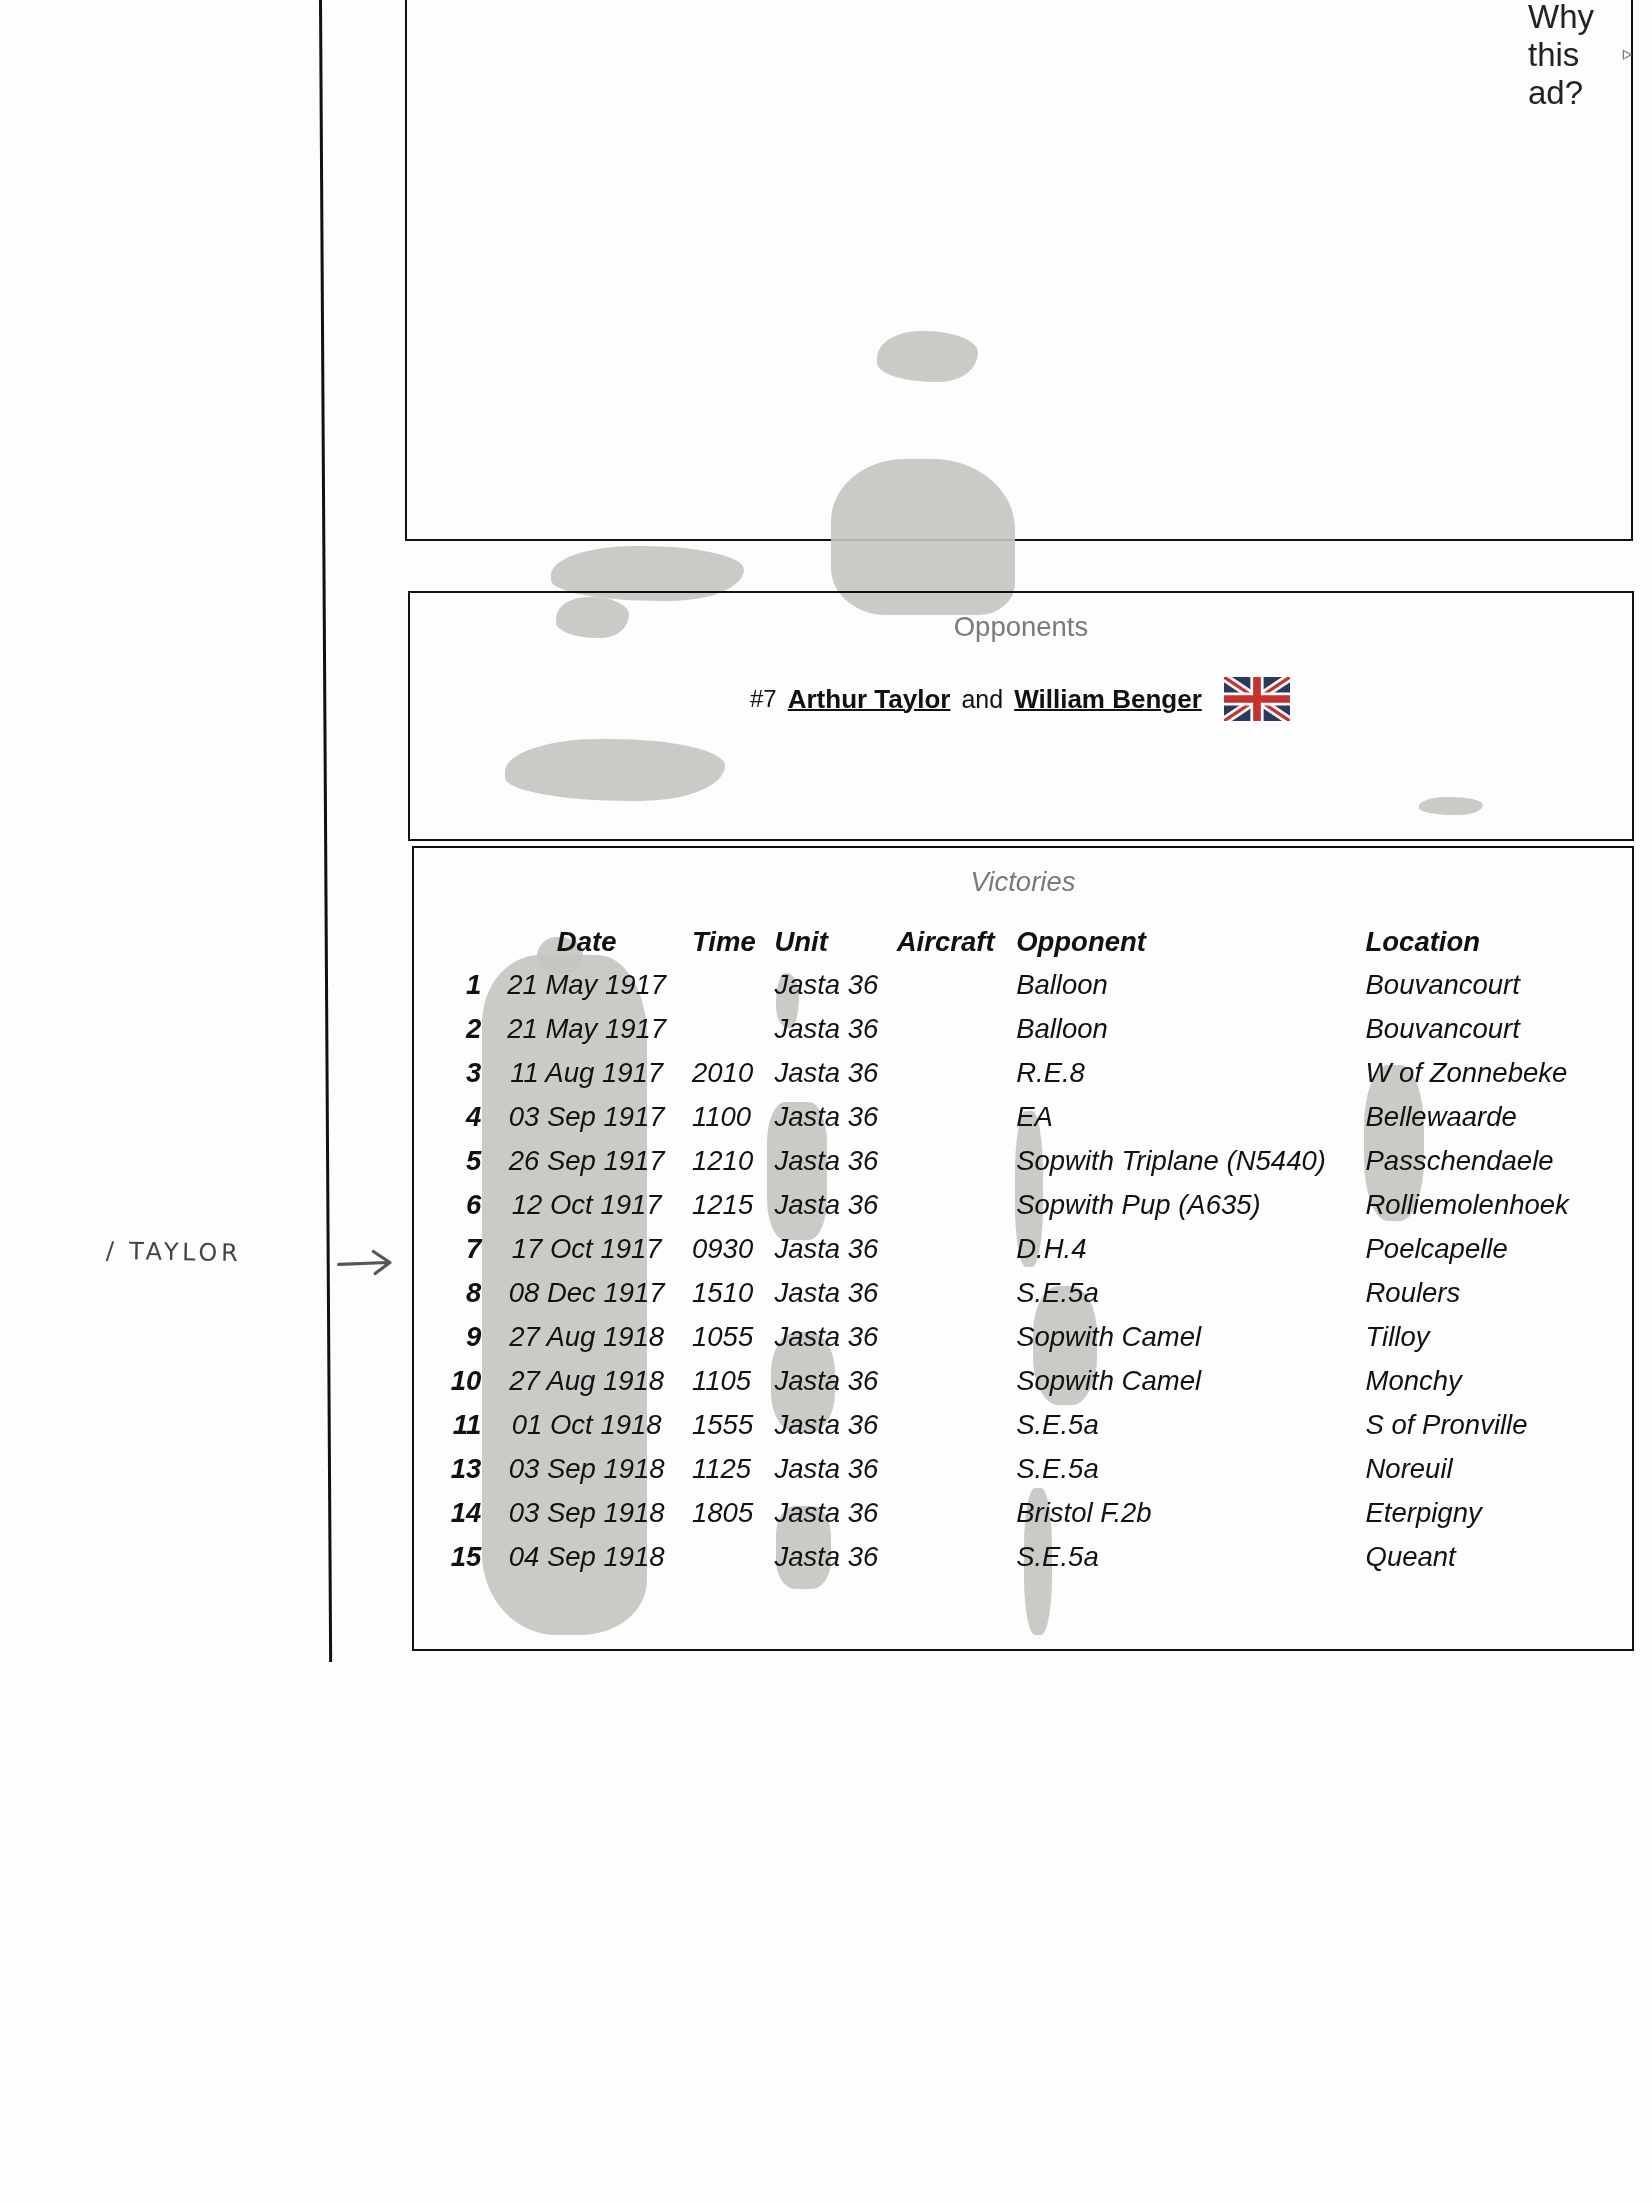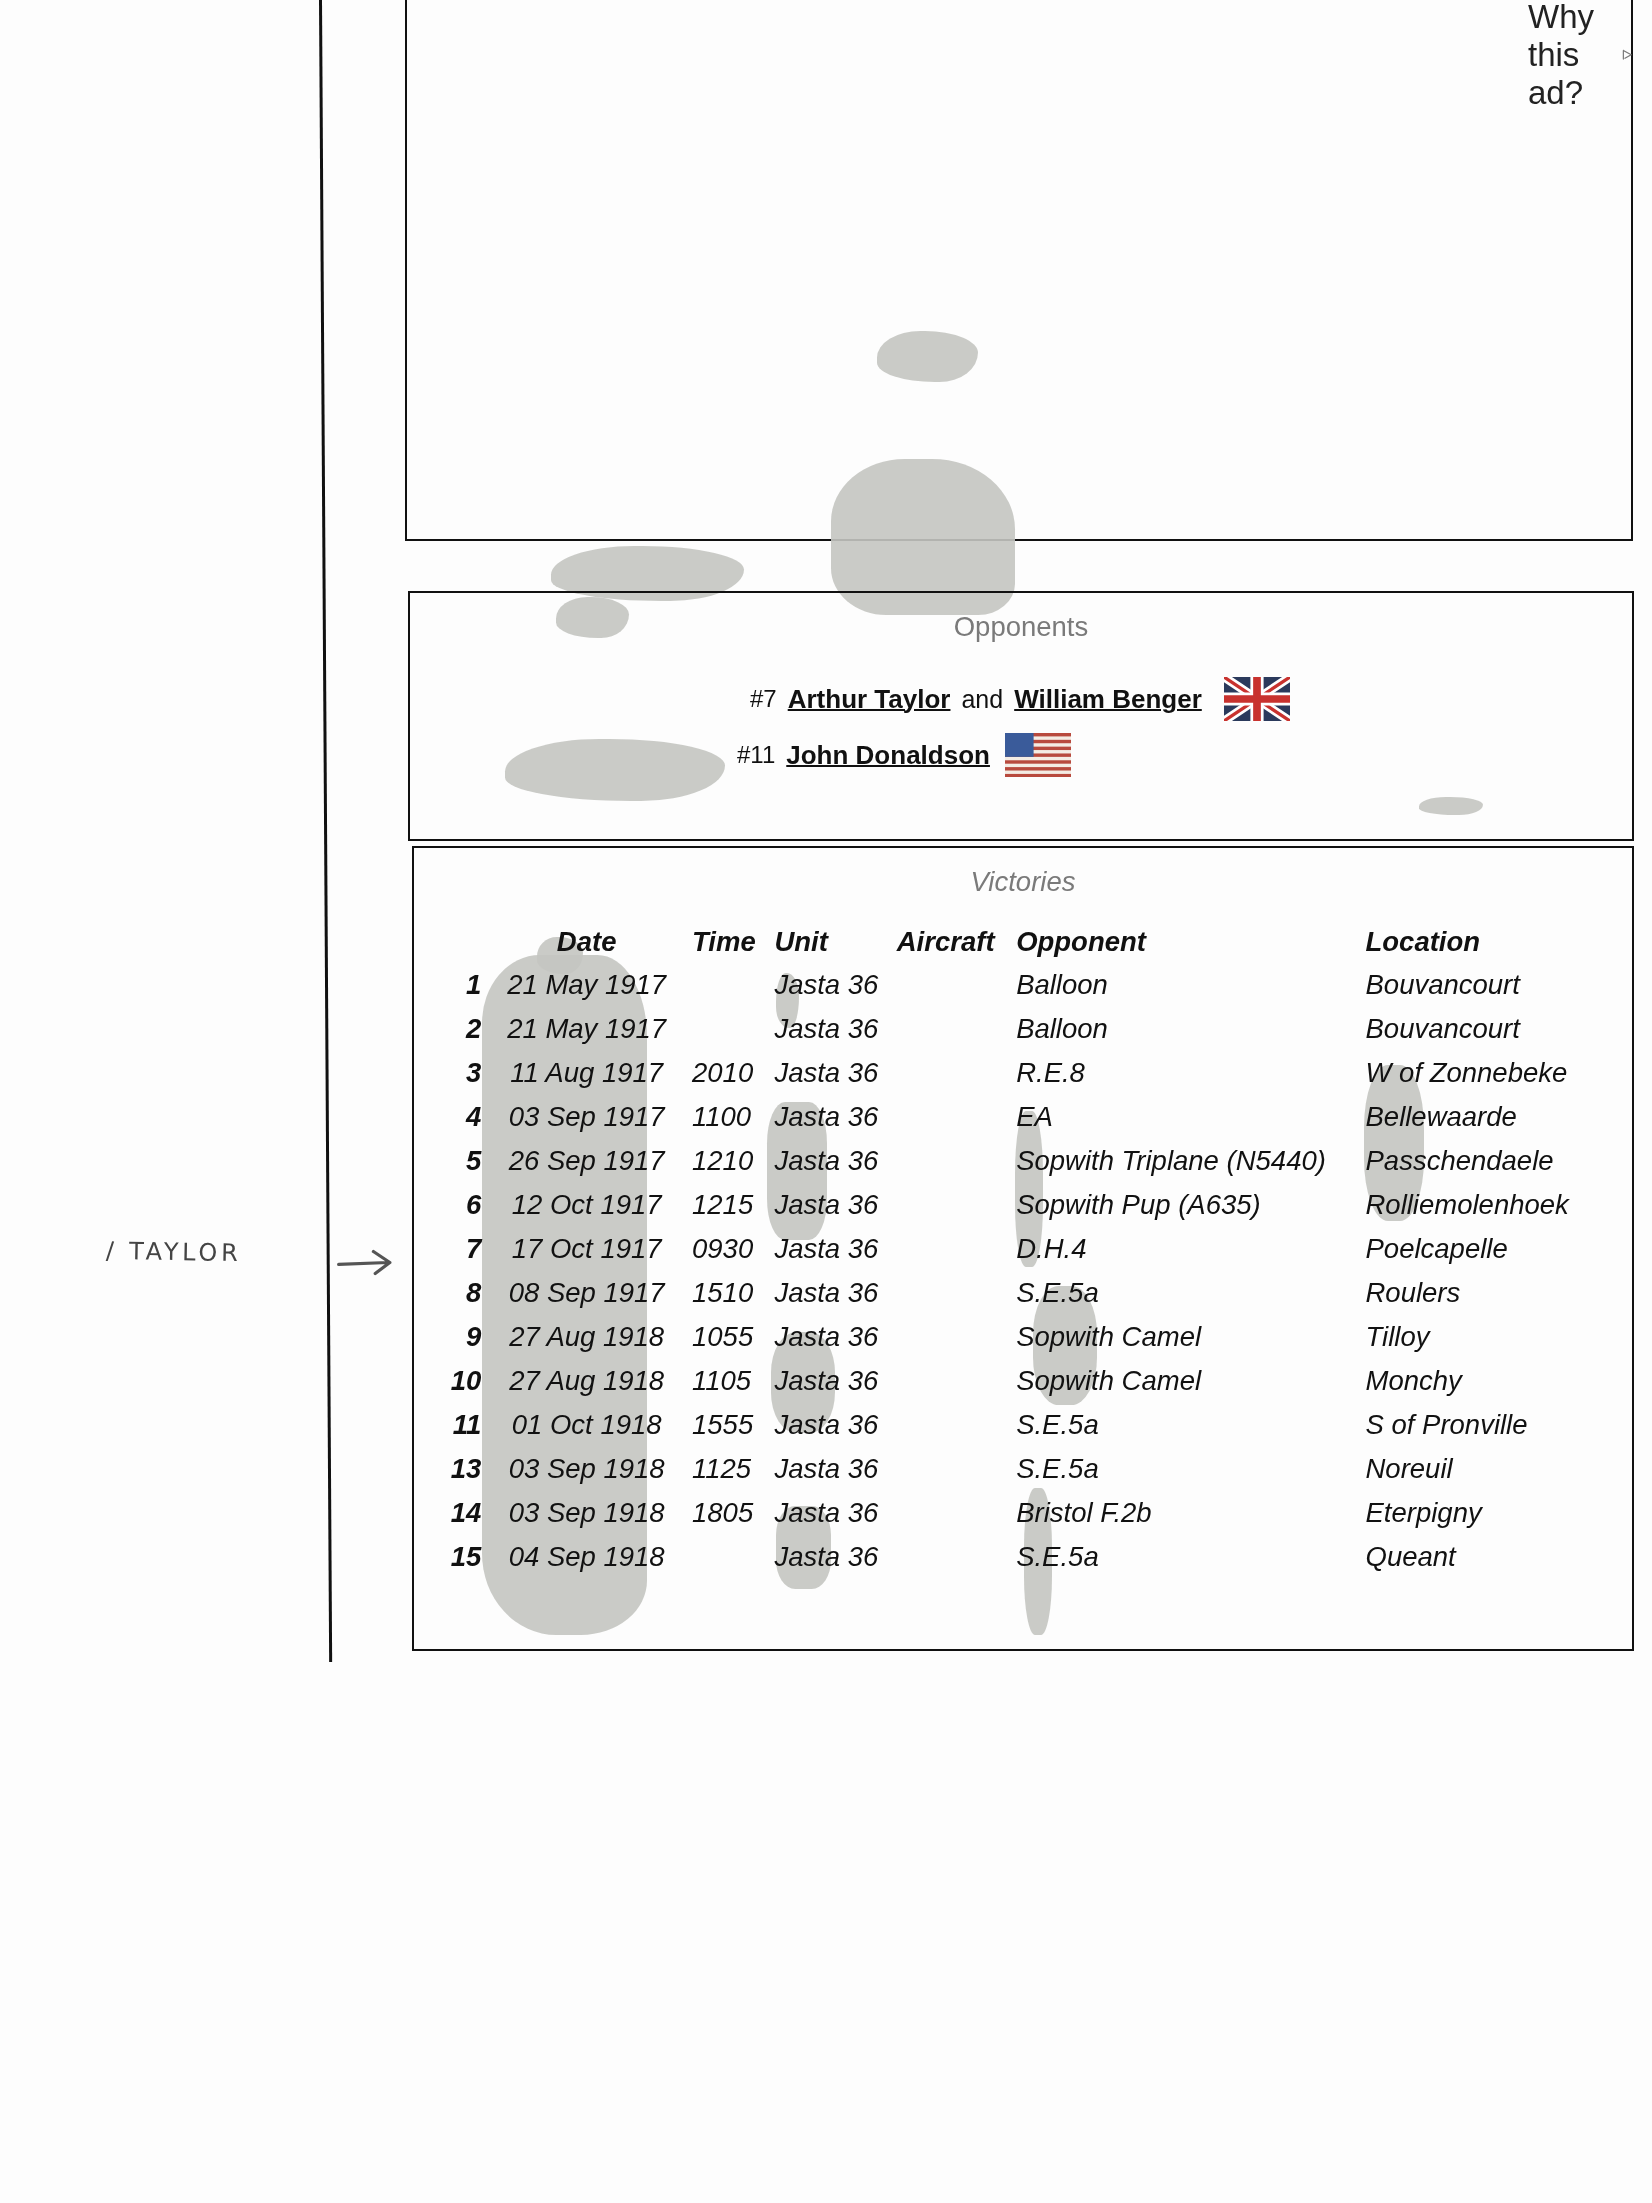--- a/index.html
+++ b/index.html
@@ -83,37 +83,20 @@
     <span class="and">and</span>
     <a>William Benger</a>
     <svg class="flag" viewBox="0 0 60 40">
       <rect width="60" height="40" fill="#2b3a5c"></rect>
       <path d="M0 0 L60 40 M60 0 L0 40" stroke="#fff" stroke-width="8"></path>
       <path d="M0 0 L60 40 M60 0 L0 40" stroke="#c8322e" stroke-width="3"></path>
       <path d="M30 0 V40 M0 20 H60" stroke="#fff" stroke-width="12"></path>
       <path d="M30 0 V40 M0 20 H60" stroke="#c8322e" stroke-width="7"></path>
     </svg>
   </div>
-  <div class="opp-line opp-2">
-    <span class="num">#11</span>
-    <a>John Donaldson</a>
-    <svg class="flag" viewBox="0 0 60 40" style="margin-left:3.7px">
-      <rect width="60" height="40" fill="#f4ece4"></rect>
-      <g fill="#b84a3e">
-        <rect y="0" width="60" height="3.1"></rect>
-          <rect y="6.2" width="60" height="3.1"></rect>
-          <rect y="12.4" width="60" height="3.1"></rect>
-        <rect y="18.6" width="60" height="3.1"></rect>
-          <rect y="24.8" width="60" height="3.1"></rect>
-          <rect y="31" width="60" height="3.1"></rect>
-          <rect y="37.2" width="60" height="2.8"></rect>
-      </g>
-      <rect width="26" height="21.7" fill="#3a5b9a"></rect>
-    </svg>
-  </div>
 </div>
 
 <div class="box vic-box">
   <div class="box-title">Victories</div>
   <table class="victories">
     <thead>
       <tr>
         <th></th>
         <th class="c-date">Date</th>
         <th>Time</th>
@@ -182,21 +165,21 @@
     <td class="n">7</td>
     <td class="date">17 Oct 1917</td>
     <td class="time">0930</td>
     <td class="unit">Jasta 36</td>
     <td class="aircraft"></td>
     <td class="opp">D.H.4</td>
     <td class="loc">Poelcapelle</td>
   </tr>
         <tr>
     <td class="n">8</td>
-    <td class="date">08 Sep 1917</td>
+    <td class="date">08 Dec 1917</td>
     <td class="time">1510</td>
     <td class="unit">Jasta 36</td>
     <td class="aircraft"></td>
     <td class="opp">S.E.5a</td>
     <td class="loc">Roulers</td>
   </tr>
         <tr>
     <td class="n">9</td>
     <td class="date">27 Aug 1918</td>
     <td class="time">1055</td>

